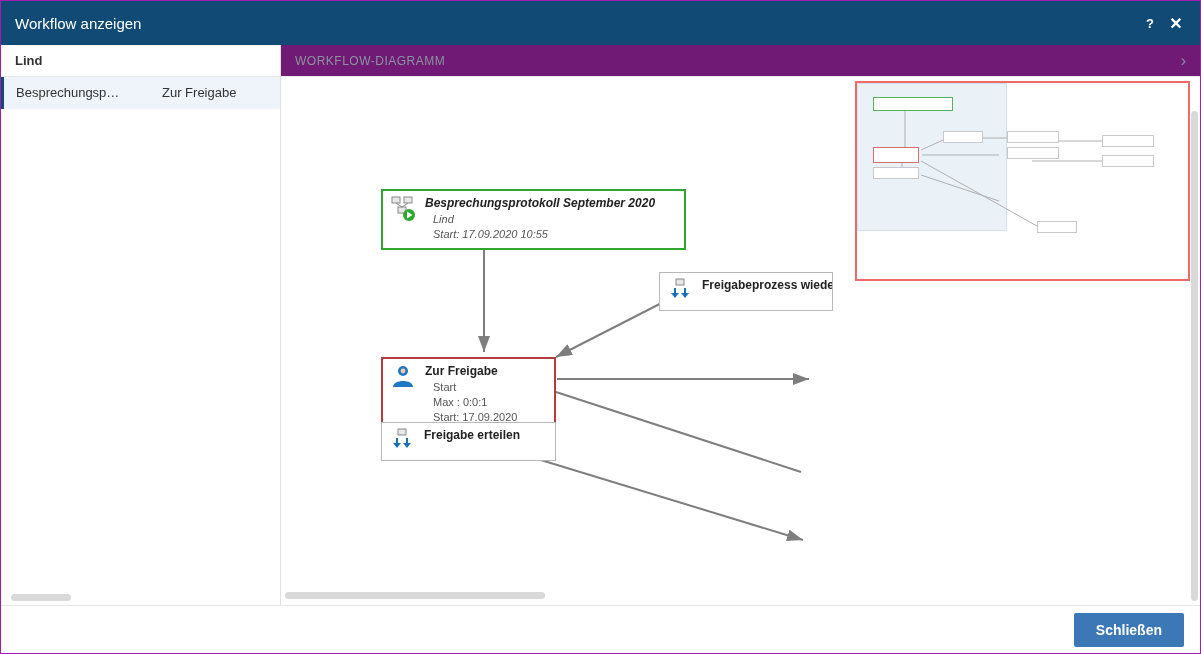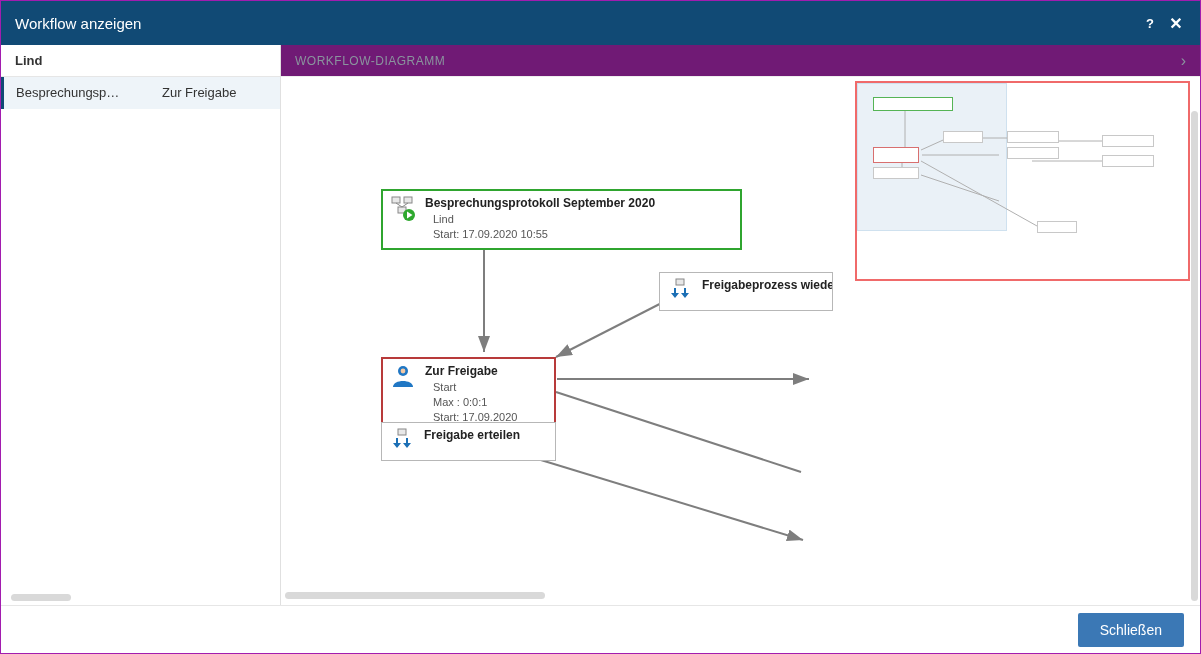--- a/index.html
+++ b/index.html
@@ -36,21 +36,21 @@
   .node.other { border:1px solid #b7b7b7; }
   .node .icon { width:24px; height:26px; flex:none; }
   .node .label { font-size:12px; }
   .node .label .t { font-weight:700; font-size:12px; color:#222; }
   .node .label .d { font-size:11px; color:#555; line-height:1.35; margin-top:2px;margin-left:8px; }
 
   .v-scroll { position:absolute; right:2px; top:34px; width:7px; height:490px; background:#d9d9d9; border-radius:4px; }
   .h-scroll { position:absolute; left:4px; bottom:6px; width:260px; height:7px; background:#d9d9d9; border-radius:4px; }
 
   .footer { height:48px; border-top:1px solid #e6e6e6; display:flex; align-items:center; justify-content:flex-end; padding:0 16px; }
-  .btn-primary { background:#3b78b5; color:#fff; border:0; height:34px; padding:0 22px; font-size:14px; border-radius:2px; cursor:pointer; }
+  .btn-primary { background:#3b78b5; color:#fff; border:0; height:34px; padding:0 22px; font-size:14px; border-radius:2px; cursor:pointer;font-weight:bold; }
 </style>
 </head>
 <body>
 
 <div class="dialog">
   <div class="titlebar">
     <div class="title">Workflow anzeigen</div>
     <div class="help">?</div>
     <div class="close">✕</div>
   </div>
@@ -83,21 +83,21 @@
             </marker>
           </defs>
           <line x1="203" y1="162" x2="203" y2="275" stroke="#7e7e7e" stroke-width="2" marker-end="url(#arr)"></line>
           <line x1="406" y1="213" x2="275" y2="280" stroke="#7e7e7e" stroke-width="2" marker-end="url(#arr)"></line>
           <line x1="276" y1="302" x2="528" y2="302" stroke="#7e7e7e" stroke-width="2" marker-end="url(#arr)"></line>
           <line x1="190" y1="336" x2="190" y2="348" stroke="#7e7e7e" stroke-width="2" marker-end="url(#arr)"></line>
           <line x1="250" y1="380" x2="522" y2="463" stroke="#7e7e7e" stroke-width="2" marker-end="url(#arr)"></line>
           <line x1="275" y1="315" x2="520" y2="395" stroke="#7e7e7e" stroke-width="2"></line>
         </svg>
 
-        <div class="node start" style="left:100px; top:112px; width:361px;">
+        <div class="node start" style="left:100px; top:112px; width:305px;font-style:italic;">
           <div class="icon">
             <svg width="24" height="26" viewBox="0 0 24 26">
               <rect x="1" y="1" width="8" height="6" fill="#e8e8e8" stroke="#888"></rect>
               <rect x="13" y="1" width="8" height="6" fill="#e8e8e8" stroke="#888"></rect>
               <rect x="7" y="11" width="8" height="6" fill="#e8e8e8" stroke="#888"></rect>
               <line x1="5" y1="7" x2="11" y2="11" stroke="#888"></line>
               <line x1="17" y1="7" x2="11" y2="11" stroke="#888"></line>
               <circle cx="18" cy="19" r="6" fill="#2ea82e"></circle>
               <path d="M16 15.5 L21.5 19 L16 22.5 Z" fill="#fff"></path>
             </svg>

